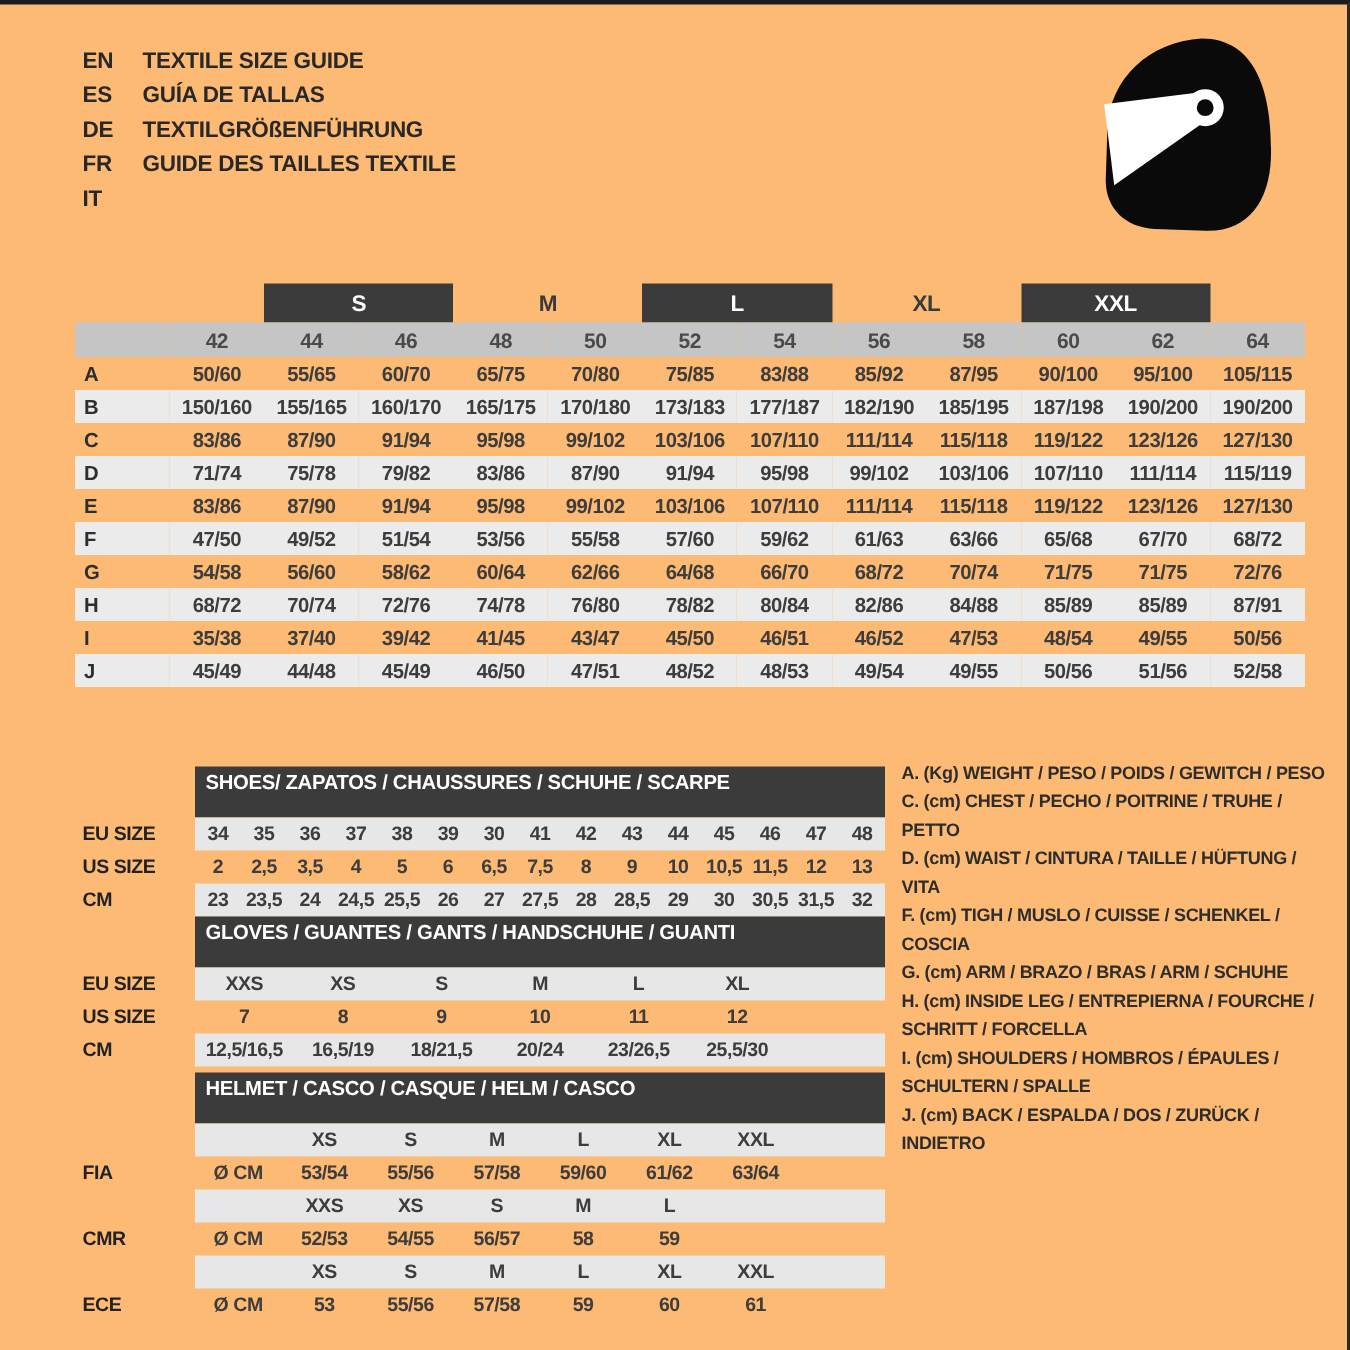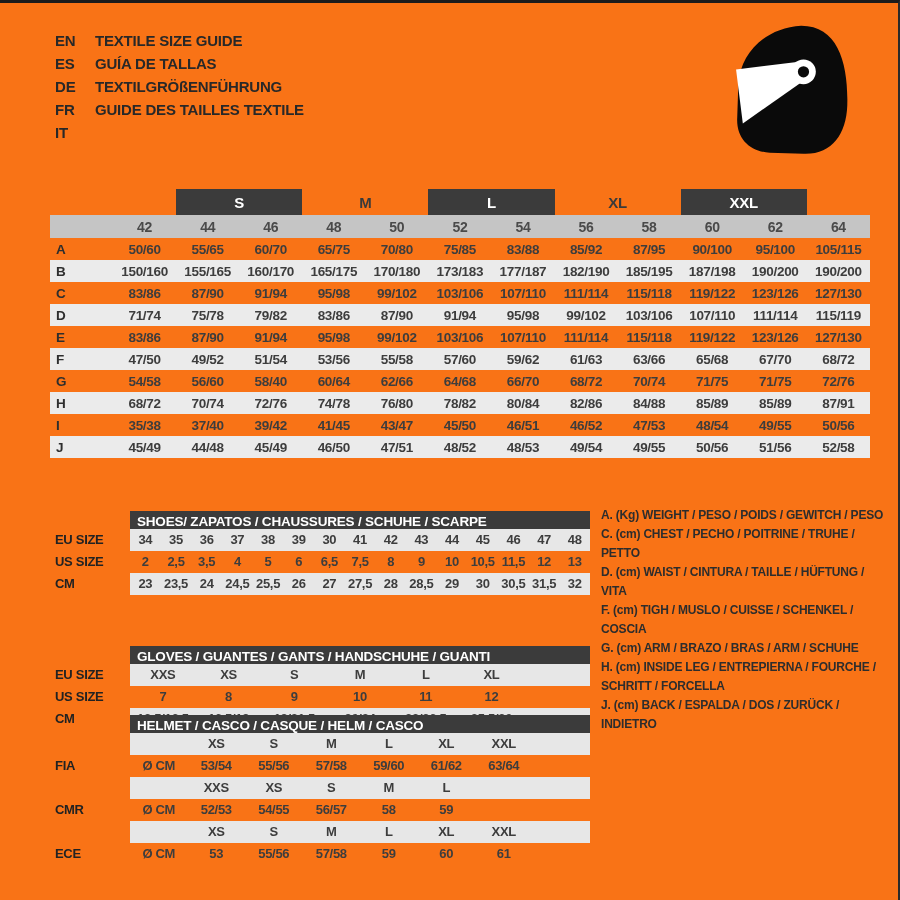--- a/index.html
+++ b/index.html
@@ -1,17 +1,17 @@
 <!DOCTYPE html>
 <html><head>
 <meta charset="utf-8">
 <style>
   html,body{margin:0;padding:0;background:#fff;}
   .page{
-    position:relative;width:900px;height:900px;background:#f97316;box-sizing:border-box;
+    position:relative;width:900px;height:900px;background:#fdba74;box-sizing:border-box;
     border-top:3px solid #1c1c1c;border-right:2px solid #2a2a2a;overflow:hidden;
     font-family:"Liberation Sans","DejaVu Sans",sans-serif;color:#333;
   }
   
   .langs{position:absolute;left:55px;top:26px;}
   .lang-row{display:flex;height:23px;align-items:center;font-weight:bold;font-size:15px;
             letter-spacing:-0.2px;color:#282828;}
   .lang-code{width:40px;}
   
   .helmet-logo{position:absolute;left:722px;top:16px;}
@@ -21,23 +21,23 @@
   #main-table th,#main-table td{padding:0;text-align:center;font-weight:bold;
               font-size:13.5px;letter-spacing:-0.3px;color:#3d3d3d;height:22px;}
   #main-table .band-row th{height:26px;font-size:15px;color:#3a3a3a;}
   #main-table .band-row th.boxed{background:#3b3b3b;color:#fff;}
   #main-table .num-row th{background:#c5c5c5;height:23px;color:#4a4a4a;font-size:14px;}
   #main-table tbody tr:nth-child(even){background:#ebebeb;}
   #main-table tbody th{text-align:left;padding-left:6px;color:#2e2e2e;}
   
   .section{position:absolute;left:55px;width:535px;}
   .sec-shoes{top:508px;}
-  .sec-gloves{top:608px;margin-top:35px;}
+  .sec-gloves{top:608px;}
   .sec-helmet{top:712px;}
-  .sec-title-row{display:flex;height:18px;}
+  .sec-title-row{display:flex;height:34px;}
   .sec-title{margin-left:75px;flex:1;background:#3b3b3b;color:#fff;font-weight:bold;
              font-size:13.5px;line-height:22px;padding-left:7px;letter-spacing:-0.2px;}
   .vrow{display:flex;height:22px;align-items:center;}
   .vrow .rlabel{width:75px;font-weight:bold;font-size:13px;letter-spacing:-0.3px;
                 color:#222;line-height:22px;}
   .vrow .cells{flex:1;display:flex;}
   .rows .vrow:nth-child(odd) .cells{background:#e7e7e7;}
   .cells span{flex:1;text-align:center;font-weight:bold;font-size:13px;color:#3d3d3d;
               line-height:22px;letter-spacing:-0.3px;white-space:nowrap;overflow:visible;}
   
@@ -198,21 +198,21 @@
           <td>61/63</td>
           <td>63/66</td>
           <td>65/68</td>
           <td>67/70</td>
           <td>68/72</td>
         </tr>
         <tr>
           <th>G</th>
           <td>54/58</td>
           <td>56/60</td>
-          <td>58/40</td>
+          <td>58/62</td>
           <td>60/64</td>
           <td>62/66</td>
           <td>64/68</td>
           <td>66/70</td>
           <td>68/72</td>
           <td>70/74</td>
           <td>71/75</td>
           <td>71/75</td>
           <td>72/76</td>
         </tr>
@@ -463,16 +463,17 @@
   </div>
 
   <div class="legend">
 
   <div class="legend-item">A. (Kg) WEIGHT / PESO / POIDS / GEWITCH / PESO</div>
       <div class="legend-item">C. (cm) CHEST / PECHO / POITRINE / TRUHE / PETTO</div>
       <div class="legend-item">D. (cm) WAIST / CINTURA / TAILLE / HÜFTUNG / VITA</div>
       <div class="legend-item">F. (cm) TIGH / MUSLO / CUISSE / SCHENKEL / COSCIA</div>
       <div class="legend-item">G. (cm) ARM / BRAZO / BRAS / ARM / SCHUHE</div>
       <div class="legend-item">H. (cm) INSIDE LEG / ENTREPIERNA / FOURCHE / SCHRITT / FORCELLA</div>
+      <div class="legend-item">I. (cm) SHOULDERS / HOMBROS / ÉPAULES / SCHULTERN / SPALLE</div>
       <div class="legend-item">J. (cm) BACK / ESPALDA / DOS / ZURÜCK / INDIETRO</div>
     </div>
 
 </div>
 
 </body></html>

